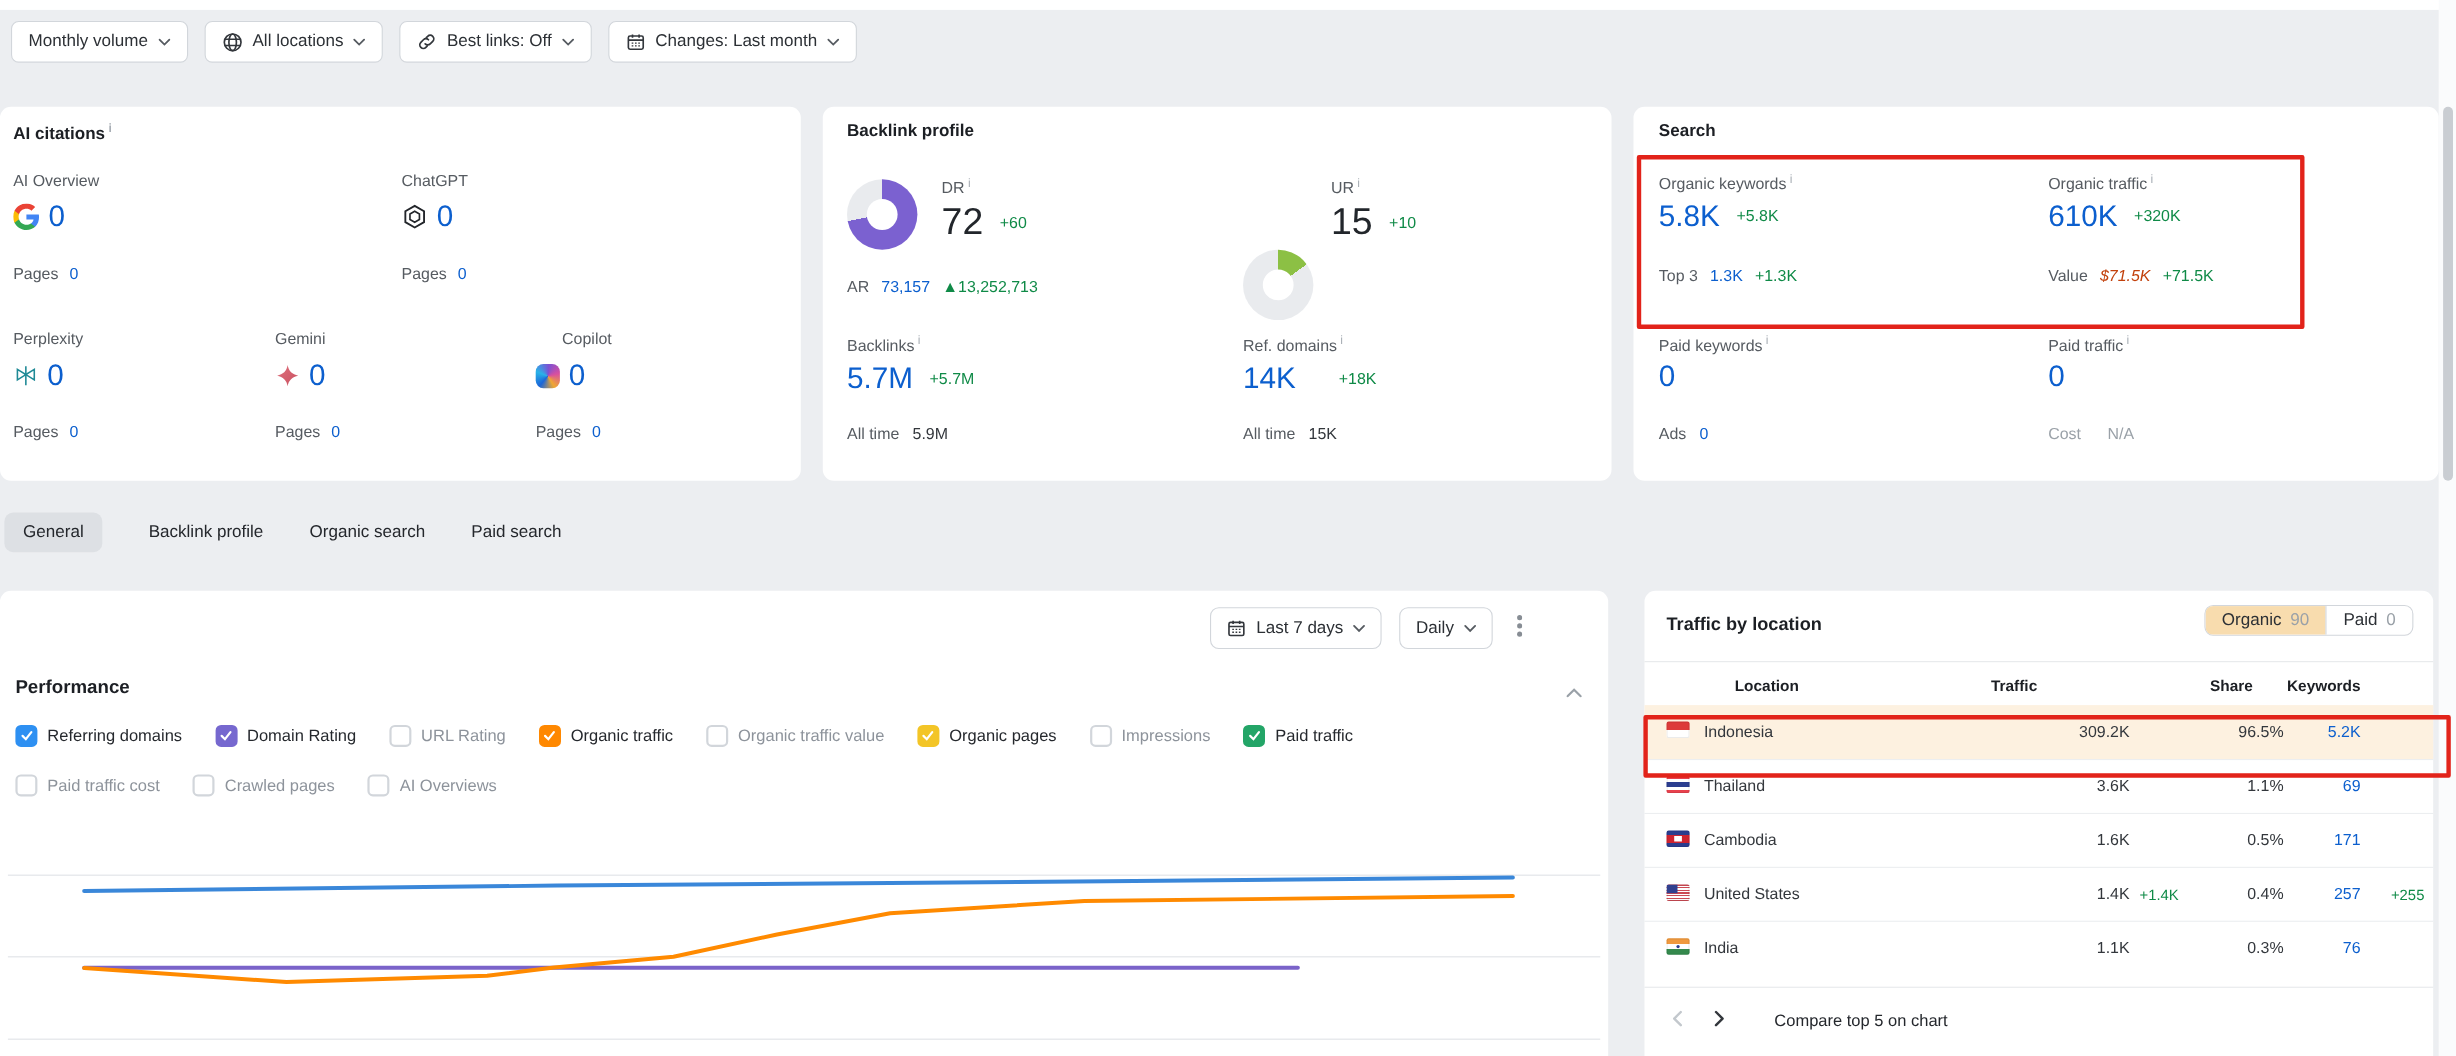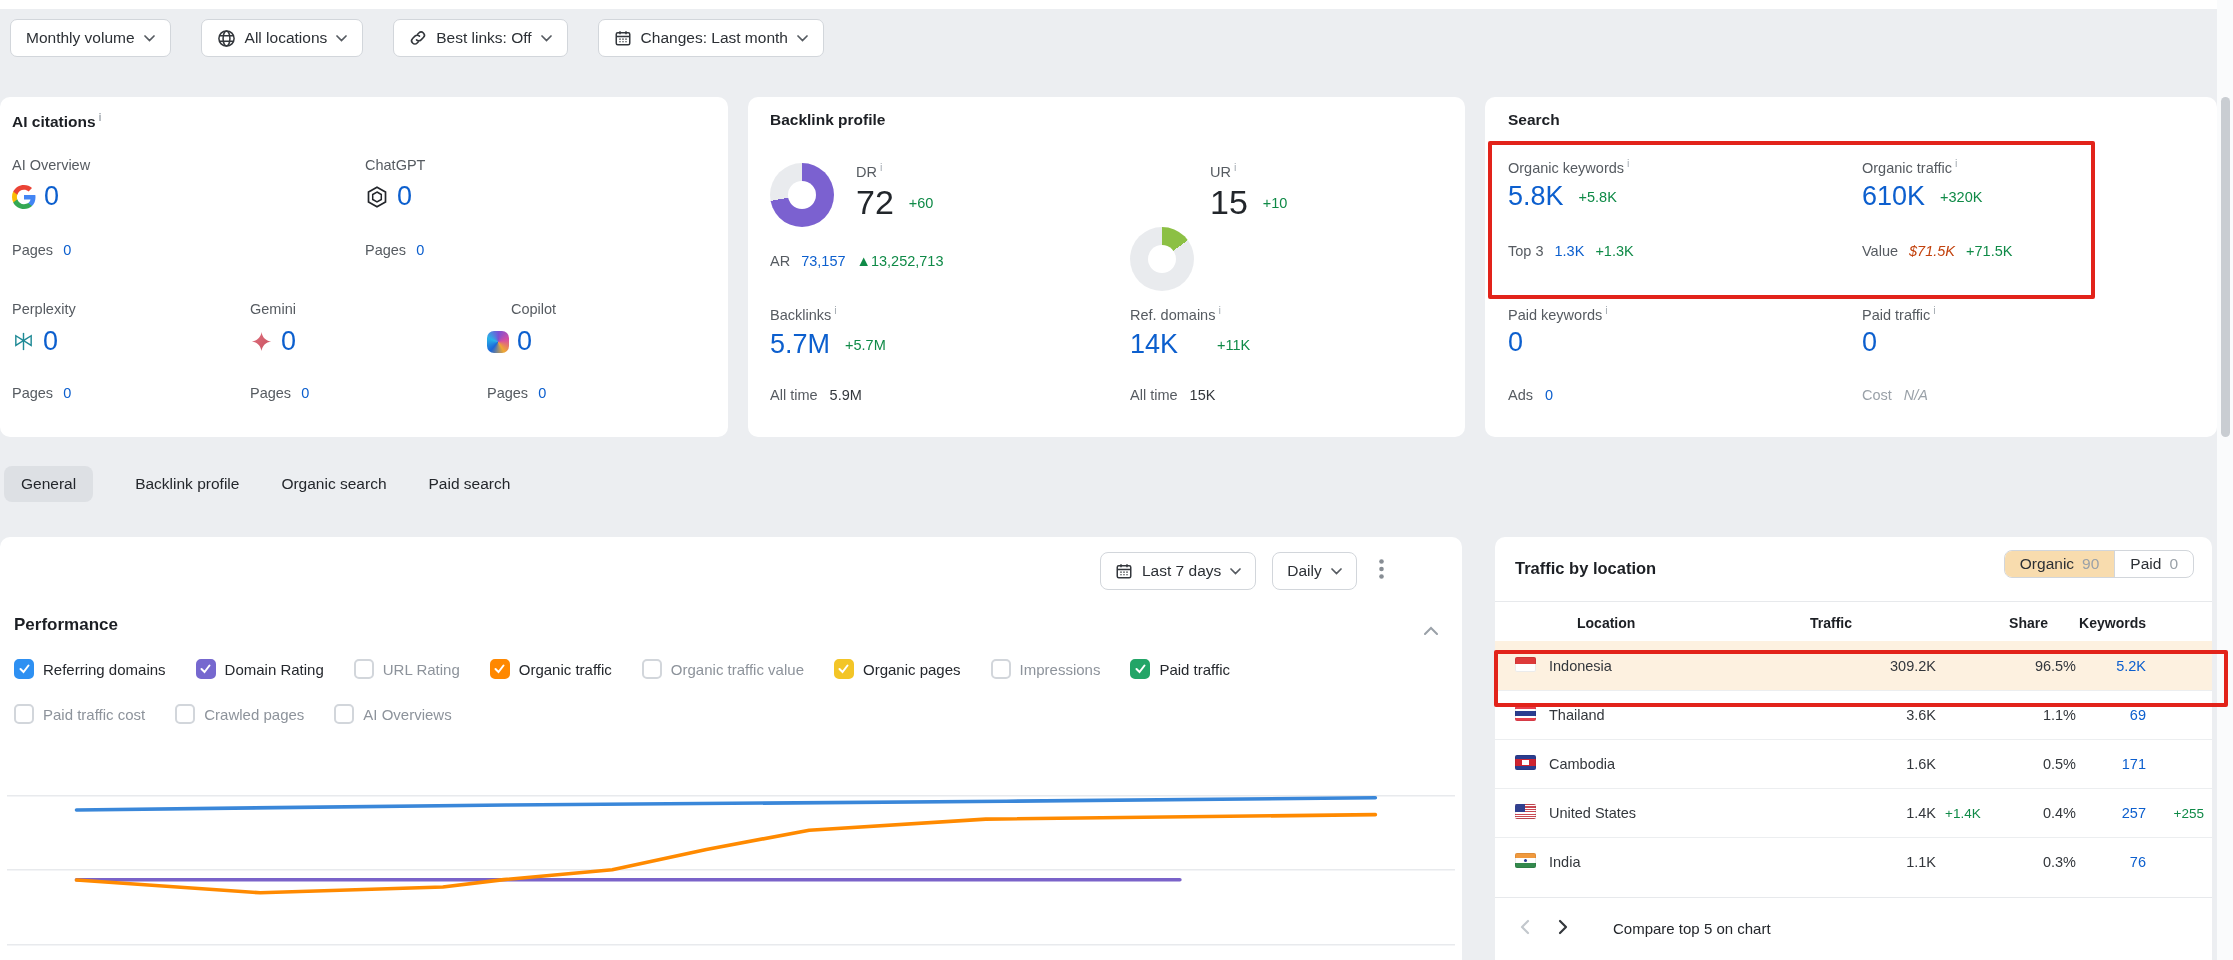--- a/index.html
+++ b/index.html
@@ -1,21 +1,21 @@
 <!DOCTYPE html>
 <html><head>
 <meta charset="utf-8">
 <style>
   * { margin:0; padding:0; box-sizing:border-box; }
   body { font-family:"Liberation Sans","DejaVu Sans",sans-serif; background:#eceef1; }
   .page { position:relative; width:2233px; height:960px; background:#eceef1; overflow:hidden; color:#24272c; }
   .topstrip { position:absolute; left:0; top:0; right:0; height:9px; background:#fff; }
 
   
-  .toolbar { position:absolute; left:10px; top:19px; display:flex; gap:30px; }
+  .toolbar { position:absolute; left:10px; top:19px; display:flex; gap:15px; }
   .tb-btn { height:38px; background:#fff; border:1px solid #d2d6db; border-radius:7px;
             display:flex; align-items:center; gap:9px; padding:0 15px; font-size:15.5px; color:#2c3035; cursor:pointer; white-space:nowrap; }
   .tb-btn svg { flex:0 0 auto; }
 
   
   .card { position:absolute; top:97px; height:340px; background:#fff; border-radius:10px; }
   .card-title { position:absolute; left:12px; top:14px; font-size:15.5px; font-weight:bold; color:#1c1f24; white-space:nowrap; }
   .inf::after { content:"i"; color:#a8aeb5; font-size:11px; vertical-align:super; margin-left:3px; }
   .lbl { color:#565b61; font-size:14.5px; white-space:nowrap; }
   .bigblue { color:#0c5fce; font-size:27px; white-space:nowrap; }
@@ -267,21 +267,21 @@
       <span class="delta">+5.7M</span>
     </div>
     <div class="abs subrow" style="left:22px; top:290px;">
       <span>All time</span>
       <span style="margin-left:8px;color:#33373c;">5.9M</span>
     </div>
 
     <div class="abs lbl inf" style="left:382px; top:207px;">Ref. domains</div>
     <div class="abs vrow" style="left:382px; top:232px;gap:32px;">
       <span class="bigblue glink">14K</span>
-      <span class="delta">+11K</span>
+      <span class="delta">+18K</span>
     </div>
     <div class="abs subrow" style="left:382px; top:290px;">
       <span>All time</span>
       <span style="margin-left:8px;color:#33373c;">15K</span>
     </div>
   </div>
 
   <div class="card" style="left:1485px; width:732px;">
     <div class="card-title" style="left:23px;">Search</div>
 
@@ -315,21 +315,21 @@
       <span>Ads</span>
       <span class="blue glink" style="margin-left:8px;">0</span>
     </div>
 
     <div class="abs lbl inf" style="left:377px; top:207px;">Paid traffic</div>
     <div class="abs" style="left:377px; top:230px;">
       <span class="bigblue glink">0</span>
     </div>
     <div class="abs subrow" style="left:377px; top:290px;">
       <span class="muted">Cost</span>
-      <span class="muted" style="margin-left:8px;font-style:italic;">N/A</span>
+      <span class="muted" style="margin-left:20px;">N/A</span>
     </div>
   </div>
 
   <div class="tabs">
     <div class="tab active">General</div>
     <div class="tab">Backlink profile</div>
     <div class="tab">Organic search</div>
     <div class="tab">Paid search</div>
   </div>
 

